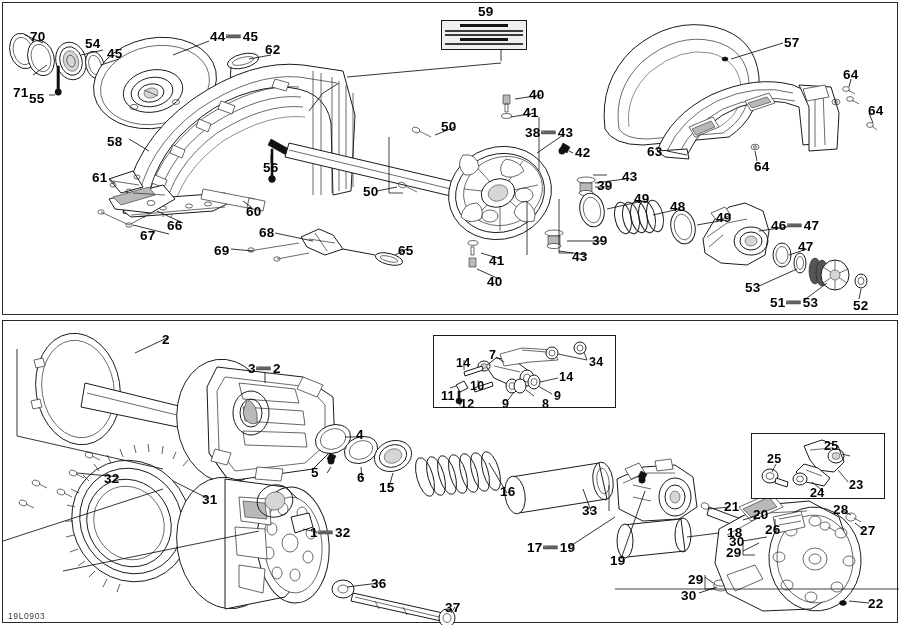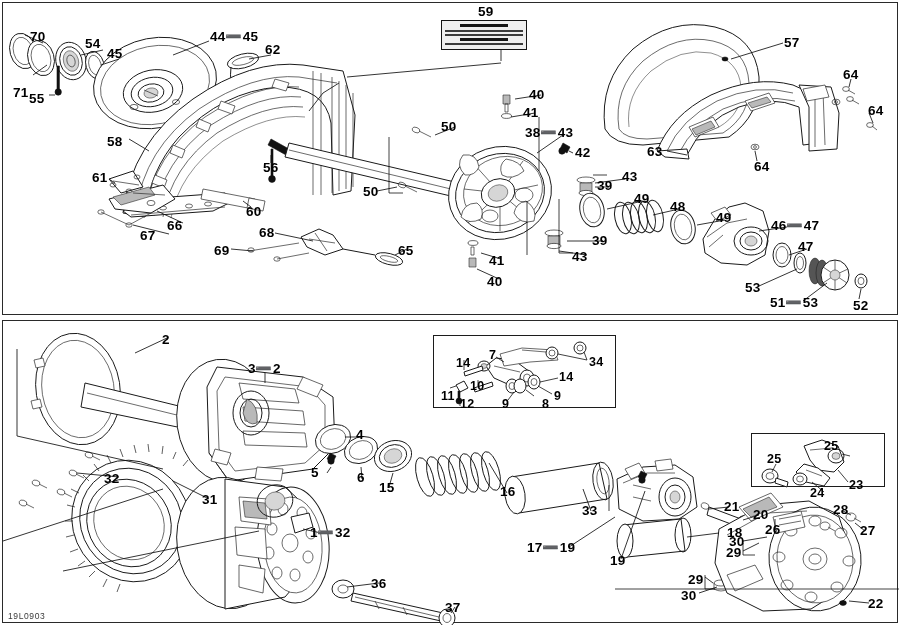--- a/index.html
+++ b/index.html
@@ -705,21 +705,21 @@
       <div class="cal s" style="left:155px;top:20px;">34</div>
       <div class="cal s" style="left:125px;top:35px;">14</div>
       <div class="cal s" style="left:36px;top:44px;">10</div>
       <div class="cal s" style="left:120px;top:54px;">9</div>
       <div class="cal s" style="left:7px;top:44px;margin-top:10px;">11</div>
       <div class="cal s" style="left:108px;top:62px;">8</div>
       <div class="cal s" style="left:26px;top:62px;">12</div>
       <div class="cal s" style="left:68px;top:62px;">9</div>
     </div>
 
-    <div class="inset" style="left:748px;top:112px;width:134px;height:54px;">
+    <div class="inset" style="left:748px;top:112px;width:134px;height:66px;">
       <svg class="art" width="134" height="74" viewBox="0 0 134 74">
         <g>
           <path class="fillw" d="M52 12 L70 6 L86 12 L92 28 L82 38 L66 36 L58 26 Z"></path>
           <path class="ln-t" d="M58 16 L80 14"></path>
           <path class="fillw" d="M52 30 L66 34 L78 44 L72 52 L54 48 L44 38 Z"></path>
           <path class="ln-t" d="M54 36 L70 42"></path>
           <ellipse class="ln" cx="84" cy="22" rx="8" ry="7"></ellipse>
           <ellipse class="gry2" cx="84" cy="22" rx="4" ry="3.4"></ellipse>
         </g>
         <g>

